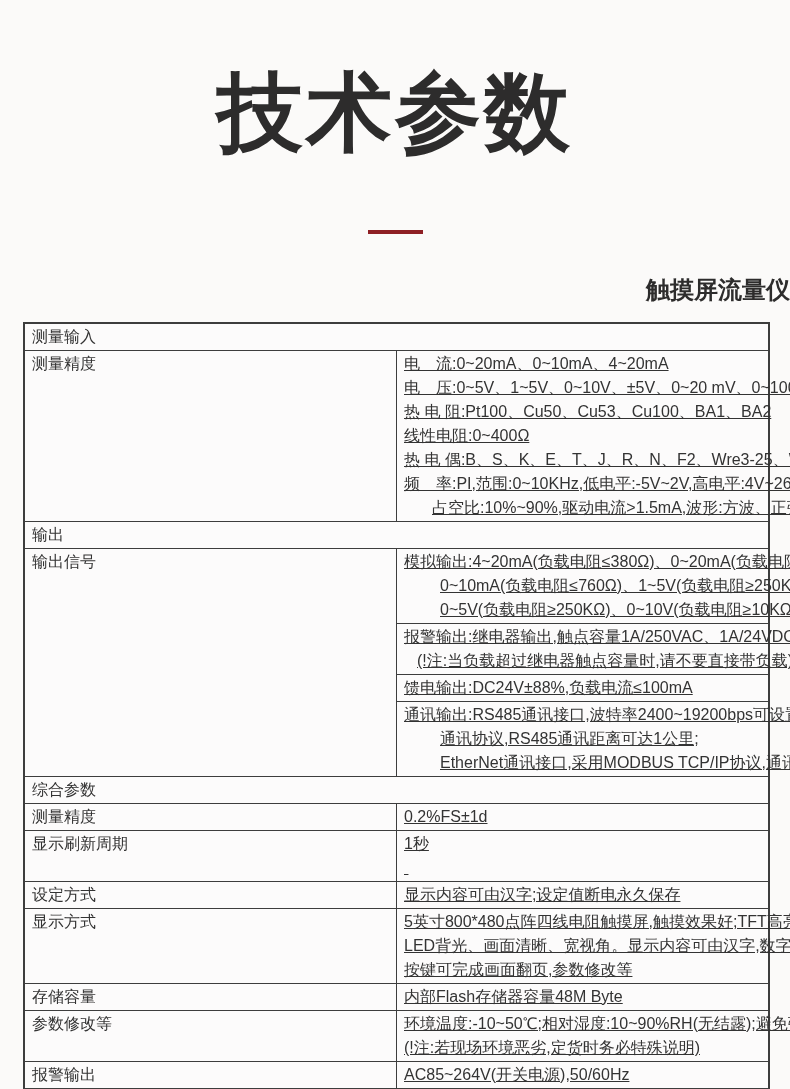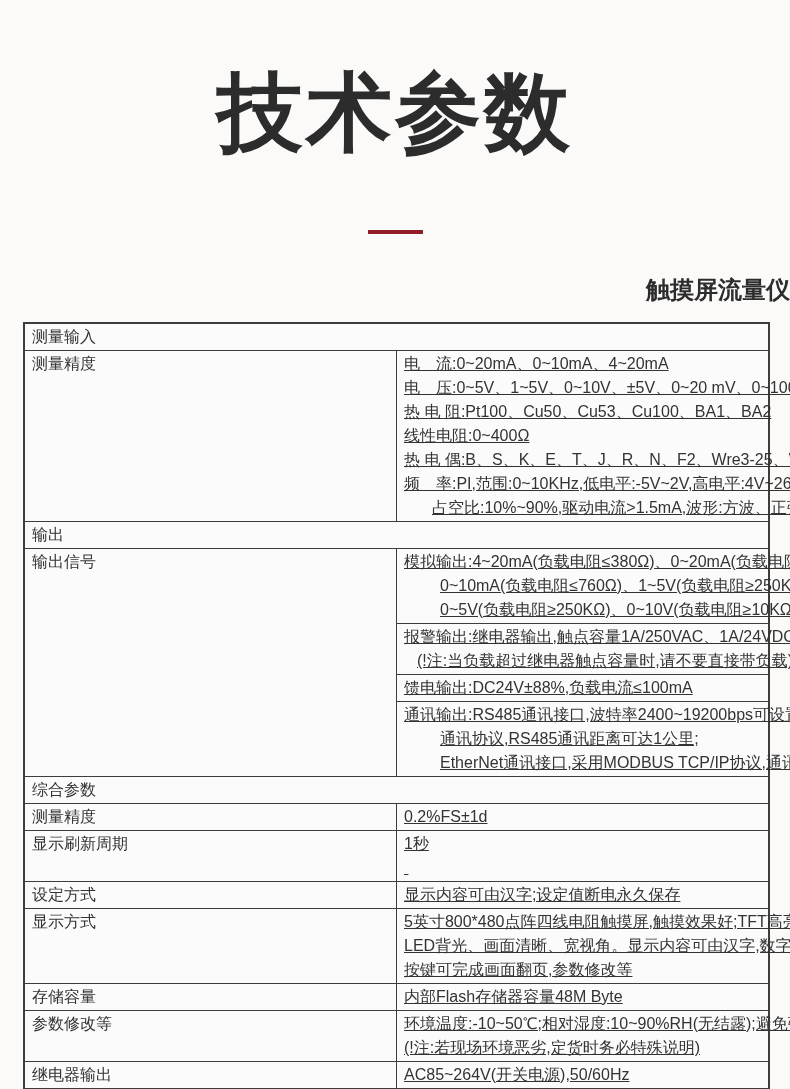--- a/index.html
+++ b/index.html
@@ -175,21 +175,21 @@
 
     <tr>
       <td class="label">参数修改等</td>
       <td class="value">
         <div class="line">环境温度:-10~50℃;相对湿度:10~90%RH(无结露);避免强腐蚀气体。</div>
         <div class="line">(!注:若现场环境恶劣,定货时务必特殊说明)</div>
       </td>
     </tr>
 
     <tr>
-      <td class="label">继电器输出</td>
+      <td class="label">报警输出</td>
       <td class="value">
         <div class="line">AC85~264V(开关电源),50/60Hz</div>
       </td>
     </tr>
 
     <tr>
       <td class="label">功　耗</td>
       <td class="value">
         <div class="line">≤20W</div>
       </td>

